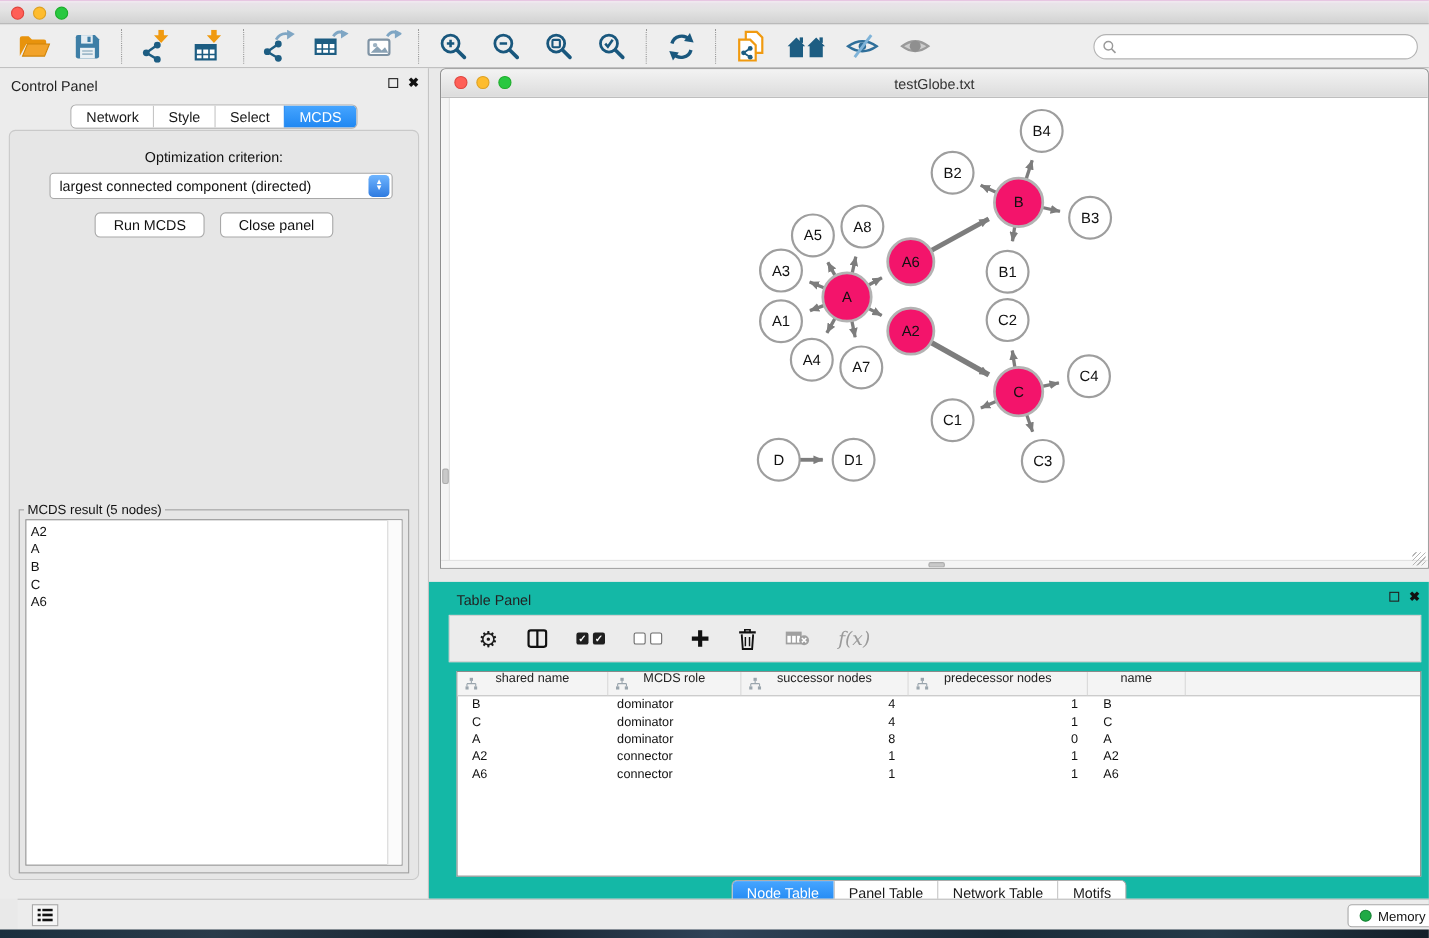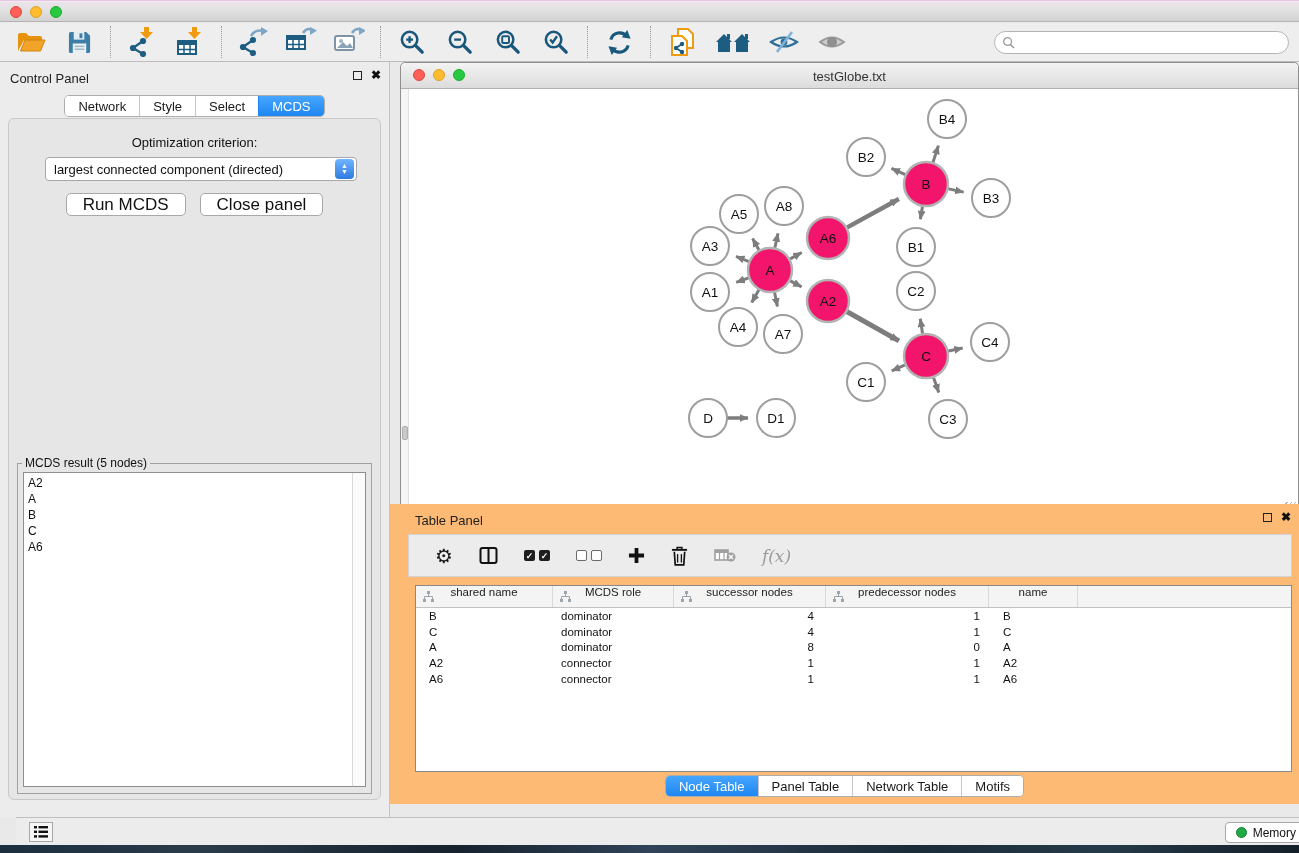--- a/index.html
+++ b/index.html
@@ -45,21 +45,21 @@
     background:#e6e6e6; border:1px solid #c9c9c9; border-radius:6px; }
   #opt-label { position:absolute; top:16px; width:100%; text-align:center; font-size:13px; color:#111; }
   #criterion-select { position:absolute; left:36px; top:38px; width:312px; height:24px; background:#fff;
     border:1px solid #a8a8a8; border-radius:4px; display:flex; align-items:center; }
   #criterion-select .sel-text { flex:1; font-size:13px; padding-left:8px; color:#111; white-space:nowrap; }
   .stepper { width:19px; height:20px; margin-right:2px; border-radius:4px;
     background:linear-gradient(#6fb5ff,#2f7be0); display:flex; flex-direction:column; align-items:center; justify-content:center; }
   .stepper span { color:#fff; font-size:7px; line-height:6px; }
   #cp-buttons { position:absolute; top:74px; width:100%; display:flex; justify-content:center; gap:14px; }
   .push-btn { height:23px; background:#fff; border:1px solid #a8a8a8; border-radius:5px;
-    font-size:17px; color:#111; padding:0 16px; display:flex; align-items:center; }
+    font-size:13px; color:#111; padding:0 16px; display:flex; align-items:center; }
 
   #result-fieldset { position:absolute; left:8px; right:8px; top:337px; bottom:5px;
     border:1px solid #a0a0a0; background:#e6e6e6; }
   #result-fieldset legend { font-size:12px; color:#111; margin-left:4px; padding:0 3px; }
   #result-box { position:absolute; left:5px; right:5px; top:2px; bottom:6px; background:#fff; border:1px solid #8f8f8f; }
   #result-list { position:absolute; left:0; top:0; right:14px; bottom:0; padding:2px 0 0 4px; }
   .result-item { font-size:12px; color:#111; line-height:16px; }
   #result-scroll { position:absolute; right:0; top:0; bottom:0; width:13px; background:#fbfbfb; border-left:1px solid #d8d8d8; }
 
   
@@ -71,21 +71,21 @@
   #nw-canvas { position:absolute; left:0; top:26px; right:0; bottom:0; background:#fff; overflow:hidden; }
   #nw-vscroll { position:absolute; left:0; top:0; bottom:0; width:8px; background:#f5f5f5; border-right:1px solid #e2e2e2; }
   #nw-vthumb { position:absolute; left:1px; top:337px; width:6px; height:14px; background:#c9c9c9; border:1px solid #adadad; border-radius:2px; }
   #nw-hscroll { position:absolute; left:0; right:0; bottom:0; height:7px; background:#f5f5f5; border-top:1px solid #e2e2e2; }
   #nw-hthumb { position:absolute; left:443px; top:1px; width:15px; height:5px; background:#c9c9c9; border:1px solid #adadad; border-radius:2px; }
   #nw-resize { position:absolute; right:2px; bottom:2px; width:12px; height:12px;
     background:repeating-linear-gradient(135deg, transparent 0 2px, #b5b5b5 2px 3px); }
   #graph-svg { position:absolute; left:0; top:0; }
 
   
-  #table-panel { position:absolute; left:390px; top:504px; width:909px; height:300px; background:#fdba74; }
+  #table-panel { position:absolute; left:390px; top:529px; width:909px; height:300px; background:#14b8a6; }
   #tp-toolbar { position:absolute; left:18px; right:7px; top:30px; height:43px;
     background:#ececec; border:1px solid #d2d2d2; display:flex; align-items:center; gap:26px; padding-left:26px; }
   .tp-icon { display:flex; align-items:center; justify-content:center; }
   .gear-glyph { font-size:20px; color:#1a1a1a; font-family:"DejaVu Sans", sans-serif; }
   .chk-pair { display:flex; gap:4px; }
   .chk { width:11px; height:11px; border-radius:2px; background:#1f1f1f; color:#fff; font-size:9px;
     display:flex; align-items:center; justify-content:center; font-weight:bold; }
   .unchk { width:11px; height:11px; border-radius:2px; background:#fff; border:1.5px solid #6b6b6b; }
   .fx-label { font-family:"DejaVu Serif", serif; font-style:italic; font-size:17px; color:#9a9a9a; }
 

